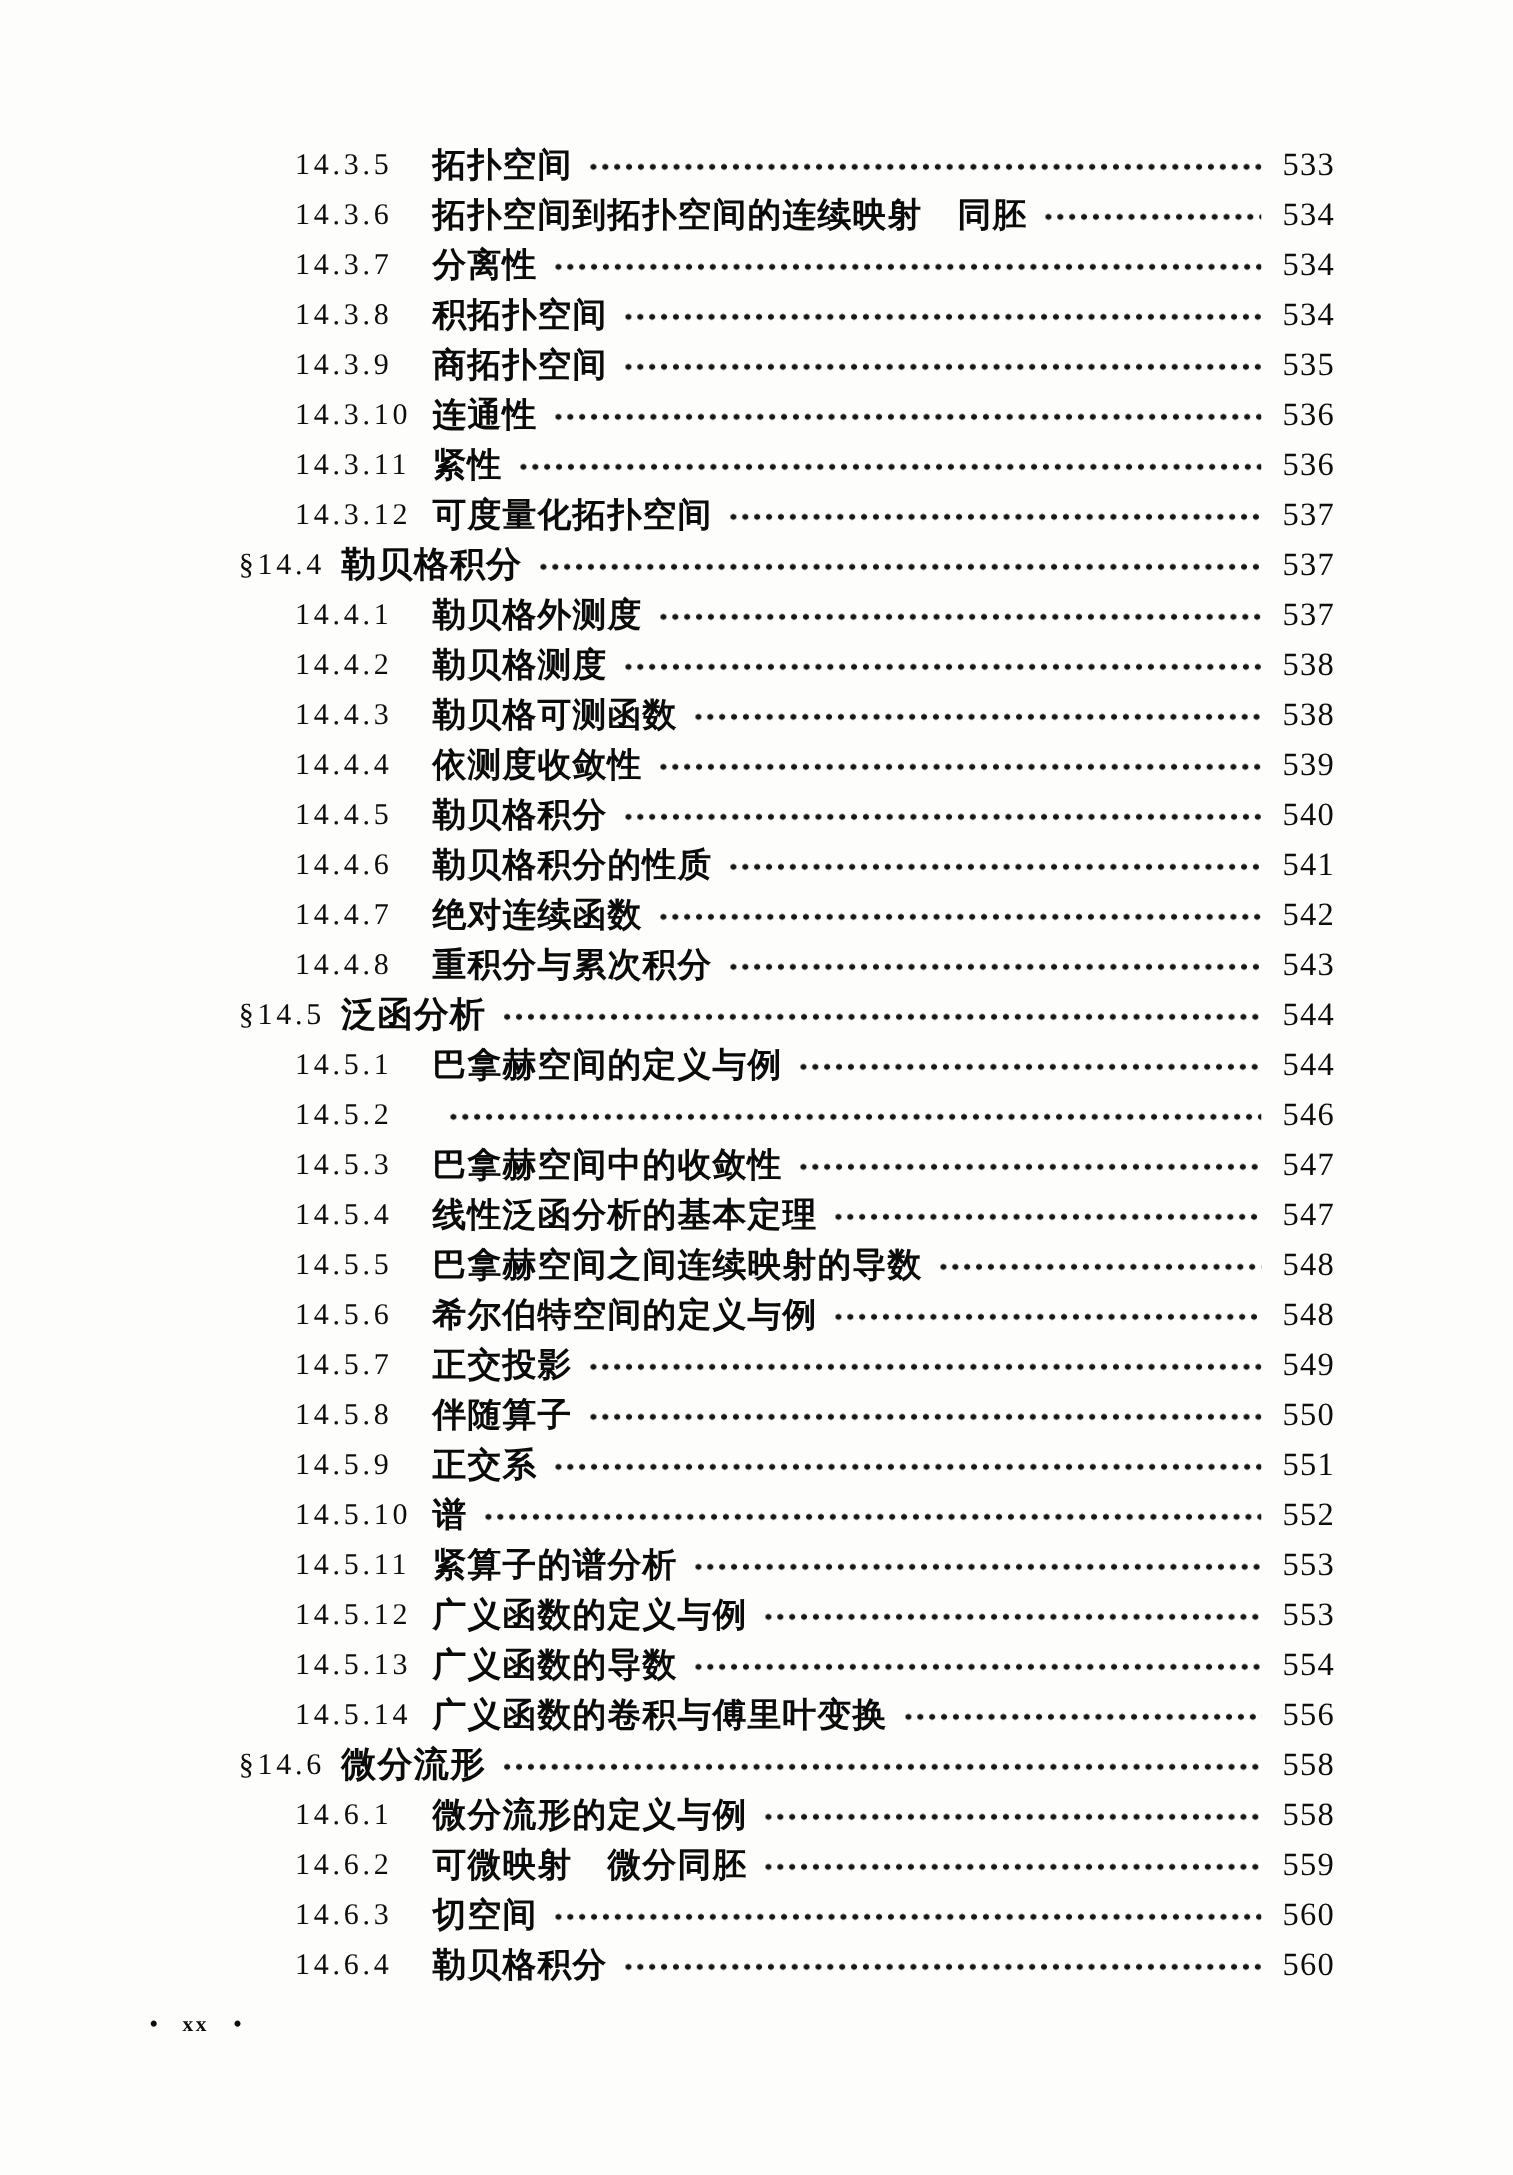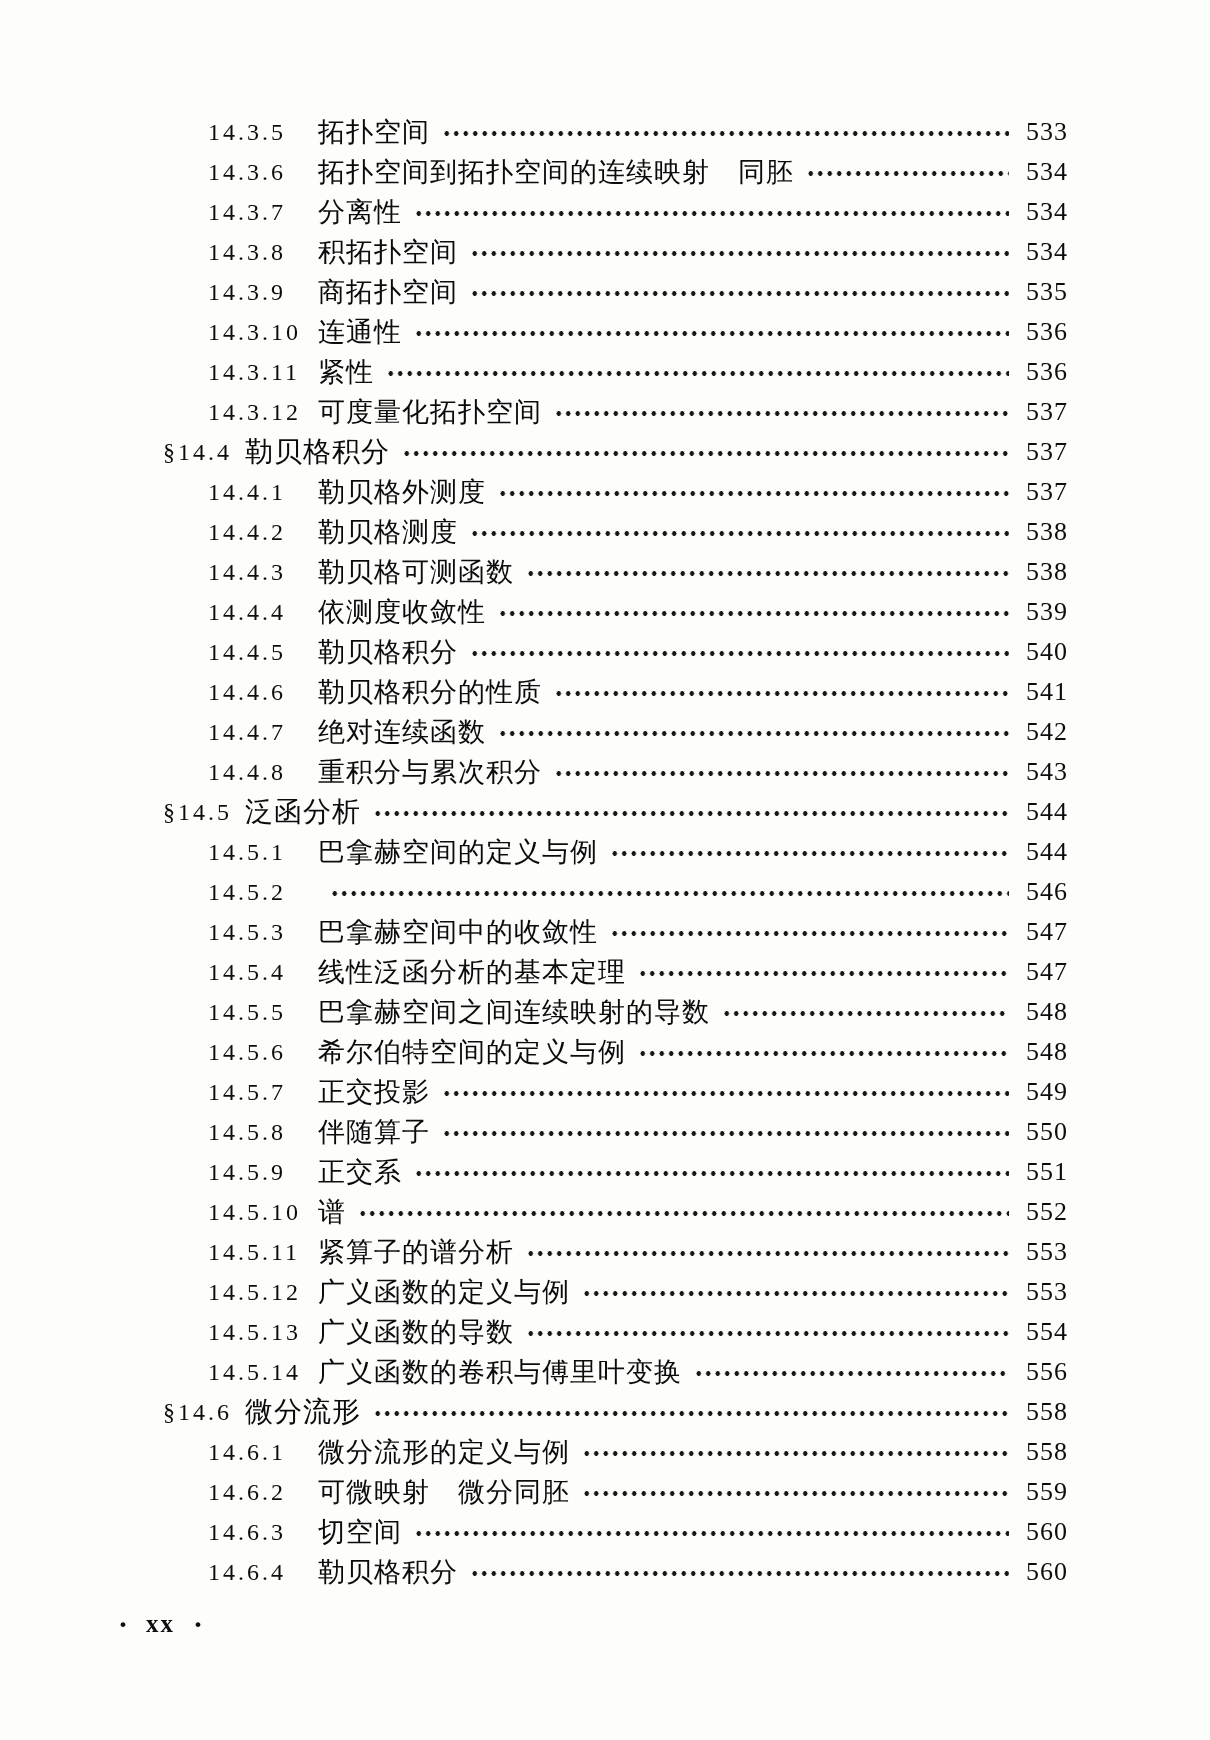--- a/index.html
+++ b/index.html
@@ -22,39 +22,40 @@
     position: absolute;
     left: 163px;
     top: 112px;
     width: 912px;
   }
   .toc-row {
     display: flex;
     align-items: center;
     height: 40px;
     white-space: nowrap;
+    margin-left: 28px;
   }
   .toc-row .num {
     font-family: "Liberation Serif", serif;
     font-size: 24px;
     letter-spacing: 3px;
     color: #0d0d0d;
     flex: 0 0 auto;
   }
   .toc-row.sub .num {
     margin-left: 45px;
     min-width: 110px;
   }
   .toc-row.section .num {
     min-width: 82px;
     font-size: 24px;
   }
   .toc-row .title {
     font-size: 27px;
-    font-weight: 400;
+    font-weight: 700;
     color: #0b0b0b;
     flex: 0 0 auto;
     letter-spacing: 1px;
   }
   .toc-row.section .title {
     font-size: 28px;
   }
   .leader {
     flex: 1 1 auto;
     height: 7px;
@@ -84,21 +85,21 @@
     font-weight: 700;
     color: #0d0d0d;
   }
   .footer .bullet {
     font-size: 30px;
     line-height: 30px;
   }
   .footer .roman {
     margin: 12px 18px;
     letter-spacing: 2px;
-    font-size: 25px;
+    font-size: 17px;
   }
 </style>
 </head>
 <body>
 
 <div class="page">
 
   <div class="toc-list">
       <div class="toc-row sub">
       <span class="num">14.3.5</span>

